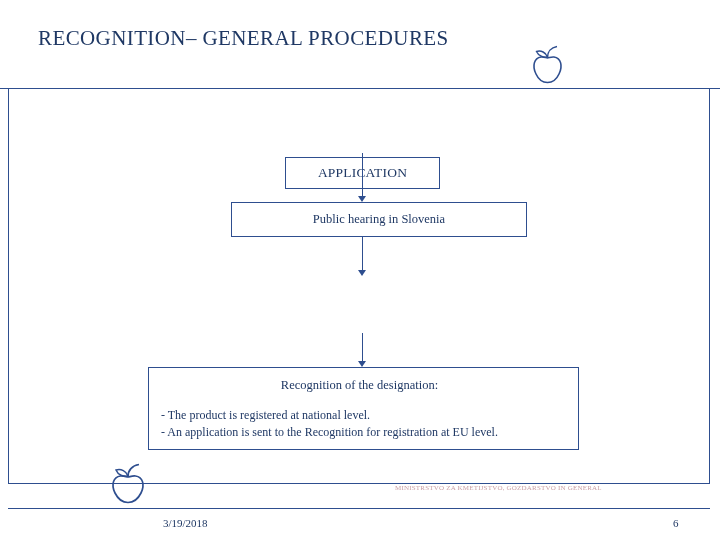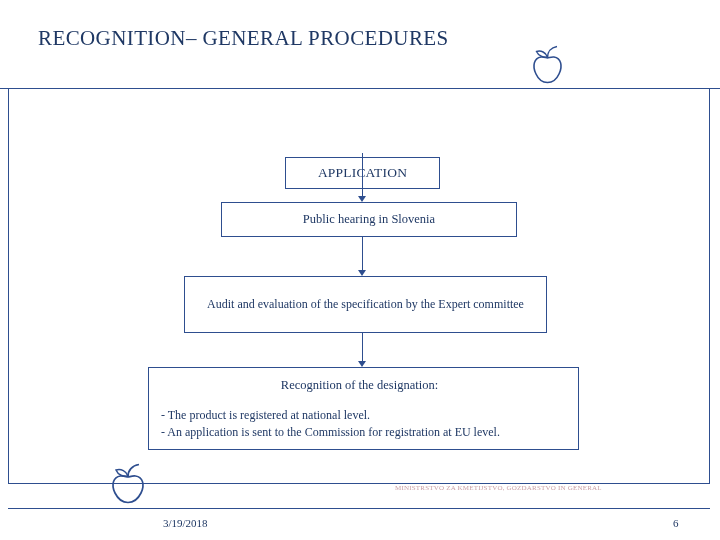--- a/index.html
+++ b/index.html
@@ -92,21 +92,21 @@
     left: 285px;
     top: 121px;
     width: 155px;
     height: 32px;
     font-size: 13.5px;
     letter-spacing: 0.2px;
     margin-top: 36px;
   }
 
   #box-hearing {
-    left: 221px;
+    left: 231px;
     top: 202px;
     width: 296px;
     height: 35px;
     font-size: 12.5px;
   }
 
   #box-audit {
     left: 184px;
     top: 276px;
     width: 363px;
@@ -224,31 +224,28 @@
   <div class="connector" id="conn1"></div>
   <div class="arrow-head" id="arrow1"></div>
 
   <div class="flow-box" id="box-hearing">
     <span class="box-text">Public hearing in Slovenia</span>
   </div>
 
   <div class="connector" id="conn2"></div>
   <div class="arrow-head" id="arrow2"></div>
 
-  <div class="flow-box" id="box-audit">
-    <span class="box-text">Audit and evaluation of the specification by the Expert committee</span>
-  </div>
 
   <div class="connector" id="conn3"></div>
   <div class="arrow-head" id="arrow3"></div>
 
   <div class="flow-box" id="box-recognition">
     <div class="rec-title">Recognition of the designation:</div>
     <div class="rec-line">- The product is registered at national level.</div>
-    <div class="rec-line">- An application is sent to the Commission for registration at EU level.</div>
+    <div class="rec-line">- An application is sent to the Recognition for registration at EU level.</div>
   </div>
 
   <div class="footer-faint">MINISTRSTVO ZA KMETIJSTVO, GOZDARSTVO IN GENERAL</div>
   <div class="footer-rule"></div>
   <div class="footer-date">3/19/2018</div>
   <div class="footer-page">6</div>
 
 </div>
 
 </body></html>

